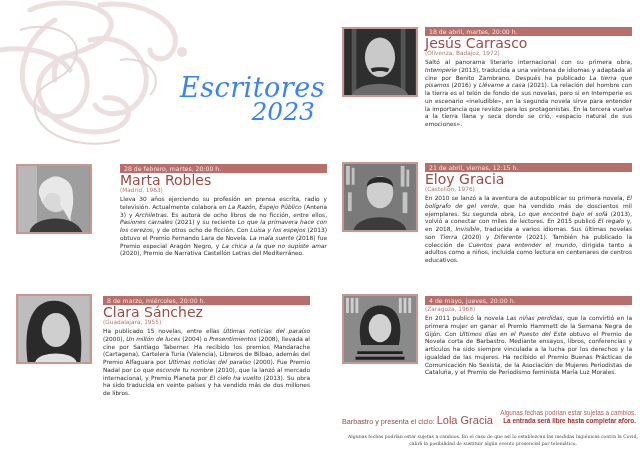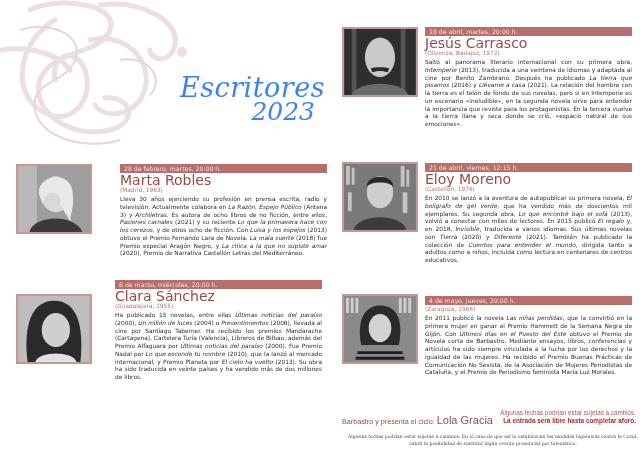--- a/index.html
+++ b/index.html
@@ -72,21 +72,21 @@
 
 <div class="card">
   <div class="photo" style="left:16px;top:294px;">
     <svg viewBox="0 0 76 70">
         <rect width="76" height="70" fill="#bdbdbd"></rect>
         <path d="M10,70 C5,30 15,5 38,5 C62,5 70,30 66,70 Z" fill="#2a2a2a"></path>
         <ellipse cx="40" cy="36" rx="15" ry="18" fill="#cfcfcf"></ellipse>
         <path d="M18,70 C22,58 58,58 62,70 Z" fill="#e0e0e0"></path>
       </svg>
   </div>
-  <div class="info" style="left:103px;top:280px;width:207px;margin-left:12px;">
+  <div class="info" style="left:103px;top:296px;width:207px;">
     <div class="date-bar">8 de marzo, miércoles, 20:00 h.</div>
     <div class="name">Clara Sánchez</div>
     <div class="origin">(Guadalajara, 1955)</div>
     <div class="bio">Ha publicado 15 novelas, entre ellas <i>Últimas noticias del paraíso</i> (2000), <i>Un millón de luces</i> (2004) o <i>Presentimientos</i> (2008), llevada al cine por Santiago Taberner. Ha recibido los premios Mandarache (Cartagena), Cartelera Turia (Valencia), Libreros de Bilbao, además del Premio Alfaguara por <i>Últimas noticias del paraíso</i> (2000). Fue Premio Nadal por <i>Lo que esconde tu nombre</i> (2010), que la lanzó al mercado internacional, y Premio Planeta por <i>El cielo ha vuelto</i> (2013). Su obra ha sido traducida en veinte países y ha vendido más de dos millones de libros.</div>
   </div>
 </div>
 
 <div class="card">
   <div class="photo" style="left:342px;top:27px;">
     <svg viewBox="0 0 76 70">
@@ -118,21 +118,21 @@
           <rect x="4" y="30" width="4" height="20"></rect>
           <rect x="62" y="30" width="5" height="22"></rect>
         </g>
         <ellipse cx="38" cy="30" rx="14" ry="17" fill="#cfcfcf"></ellipse>
         <path d="M24,24 C24,10 52,10 52,24 C48,18 28,18 24,24 Z" fill="#2a2a2a"></path>
         <path d="M10,70 C14,52 62,52 66,70 Z" fill="#3c3c3c"></path>
       </svg>
   </div>
   <div class="info" style="left:425px;top:163px;width:207px;">
     <div class="date-bar">21 de abril, viernes, 12:15 h.</div>
-    <div class="name">Eloy Moreno</div>
+    <div class="name">Eloy Gracia</div>
     <div class="origin">(Castellón, 1976)</div>
     <div class="bio">En 2010 se lanzó a la aventura de autopublicar su primera novela, <i>El bolígrafo de gel verde</i>, que ha vendido más de doscientos mil ejemplares. Su segunda obra, <i>Lo que encontré bajo el sofá</i> (2013), volvió a conectar con miles de lectores. En 2015 publicó <i>El regalo</i> y, en 2018, <i>Invisible</i>, traducida a varios idiomas. Sus últimas novelas son <i>Tierra</i> (2020) y <i>Diferente</i> (2021). También ha publicado la colección de <i>Cuentos para entender el mundo</i>, dirigida tanto a adultos como a niños, incluida como lectura en centenares de centros educativos.</div>
   </div>
 </div>
 
 <div class="card">
   <div class="photo" style="left:342px;top:294px;">
     <svg viewBox="0 0 76 70">
         <rect width="76" height="70" fill="#8a8a8a"></rect>
         <g fill="#cfcfcf">

